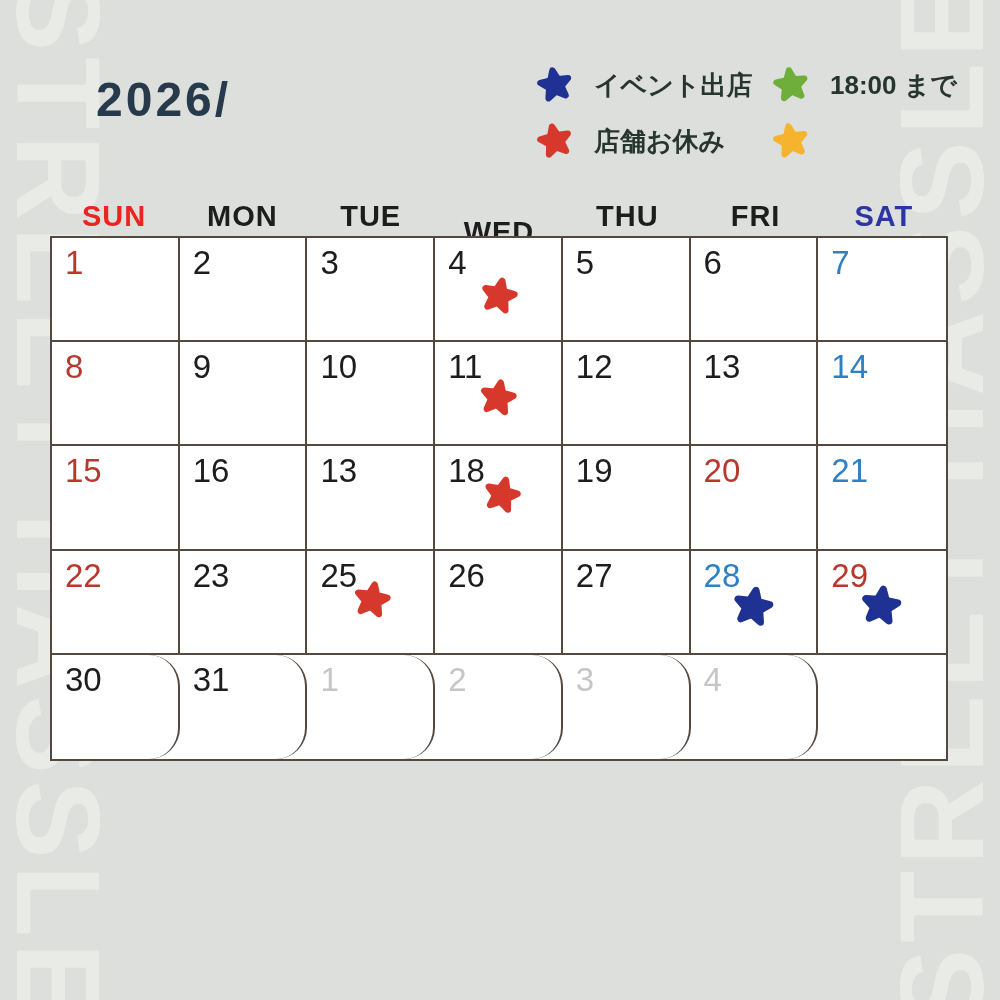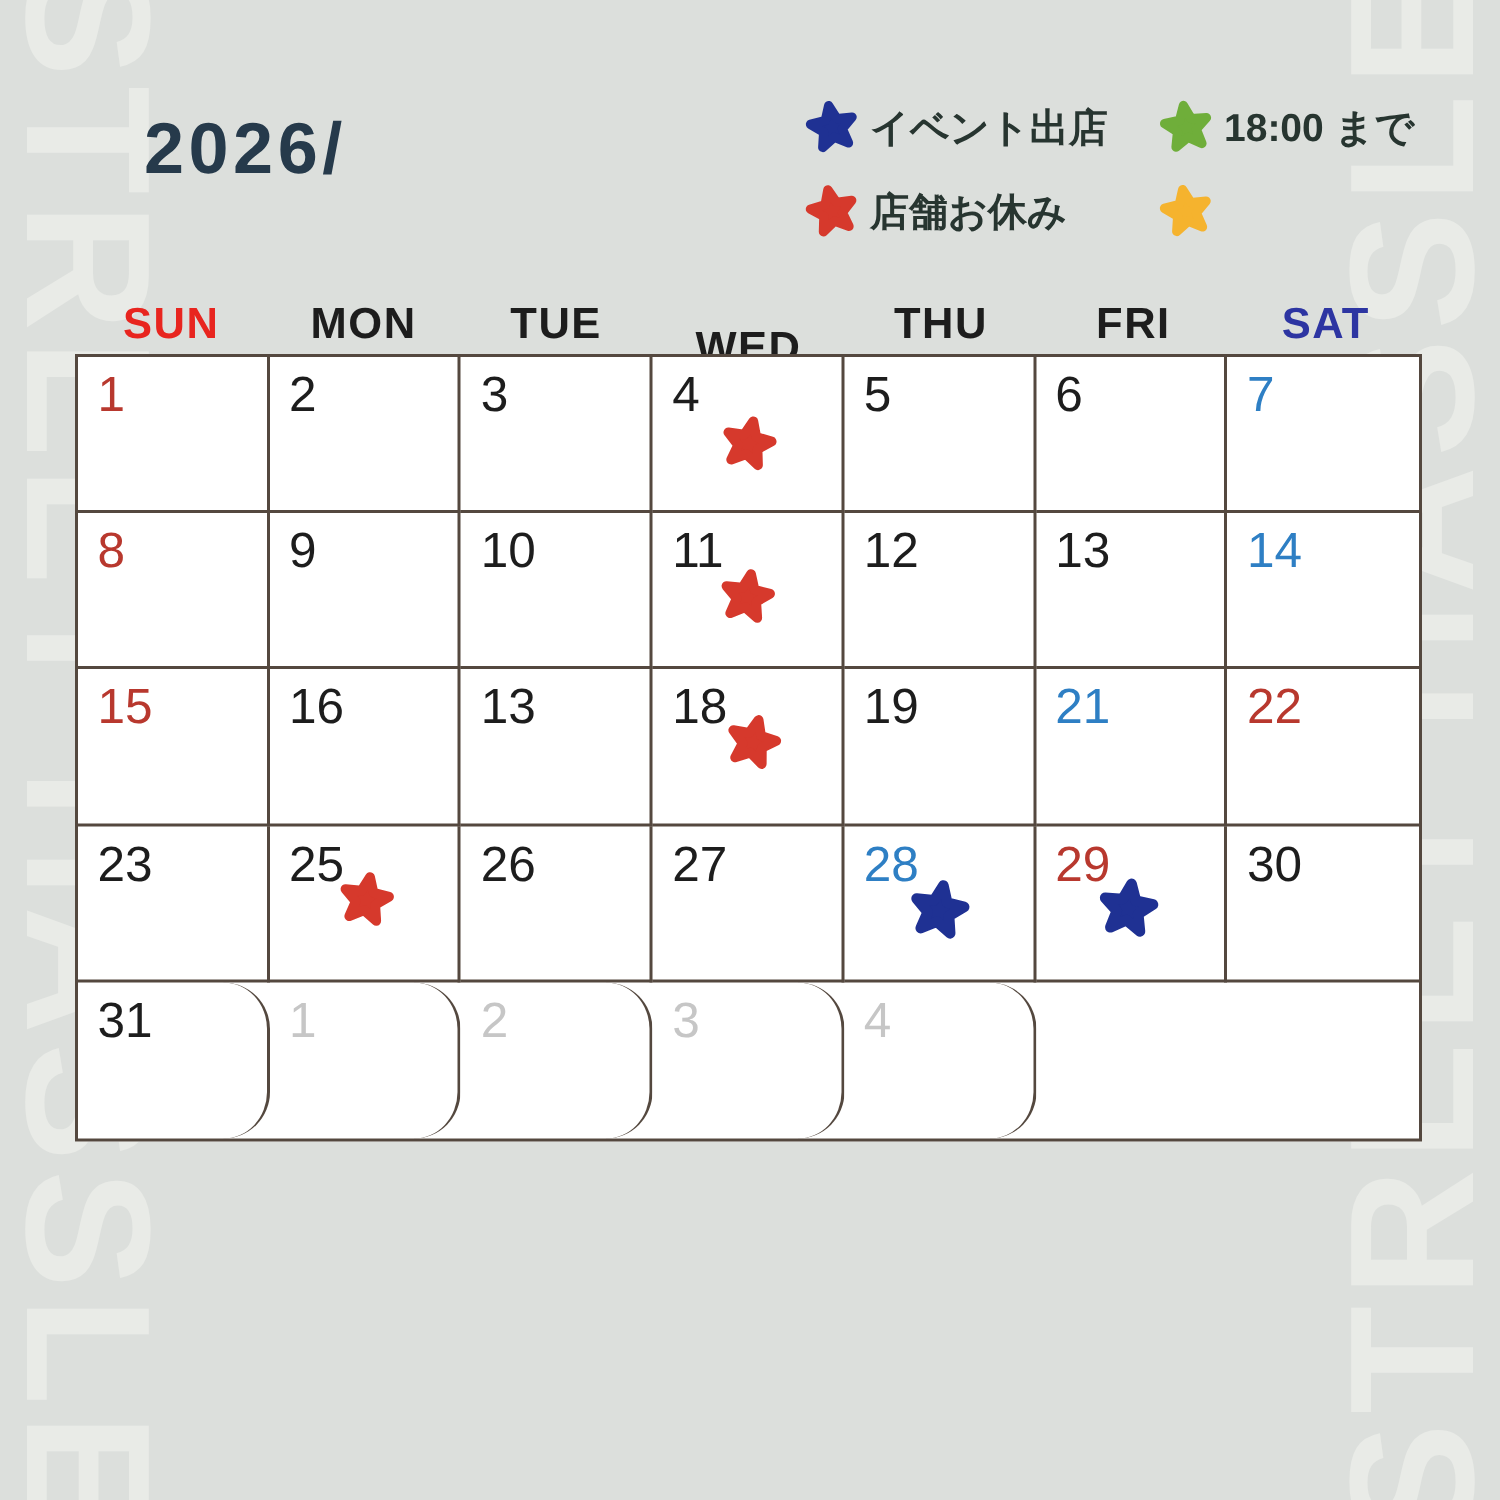--- a/index.html
+++ b/index.html
@@ -35,21 +35,21 @@
     font-size:130px;font-weight:bold;line-height:1;
     color:var(--title);z-index:1;
   }
 
   
   .legend{
     position:absolute;left:534px;top:64px;
     display:grid;grid-template-columns:236px auto;row-gap:14px;
     z-index:1;
   }
-  .legend-item{display:flex;align-items:center;gap:4px;}
+  .legend-item{display:flex;align-items:center;gap:18px;}
   .legend-star{width:42px;height:42px;display:inline-flex;flex:0 0 auto;}
   .legend-star svg{display:block;}
   .legend-label{font-size:26px;font-weight:bold;color:var(--legend_text);white-space:nowrap;}
 
   
   .weekdays{
     position:absolute;left:50px;top:200px;width:898px;
     display:grid;grid-template-columns:repeat(7,1fr);z-index:1;font-weight:bold;
   }
   .weekday{text-align:center;font-size:29px;letter-spacing:1px;}
@@ -194,20 +194,23 @@
         <span class="cell-star" style="left: 53%; top: 48%;">
           <svg viewBox="-27 -27 54 54" width="44" height="44">
             <polygon points="0,-19 5,-6.9 18.1,-5.9 8.1,2.6 11.2,15.4 0,8.5 -11.2,15.4 -8.1,2.6 -18.1,-5.9 -5,-6.9" fill="#d6392c" stroke="#d6392c" stroke-width="8" stroke-linejoin="round" transform="rotate(14)"></polygon>
           </svg>
         </span>
       </div>
       <div class="cell">
         <span class="num weekday-date">19</span>
       </div>
       <div class="cell">
+        <span class="num holiday">20</span>
+      </div>
+      <div class="cell">
         <span class="num saturday">21</span>
       </div>
       <div class="cell">
         <span class="num holiday">22</span>
       </div>
       <div class="cell">
         <span class="num weekday-date">23</span>
       </div>
       <div class="cell">
         <span class="num weekday-date">25</span>

